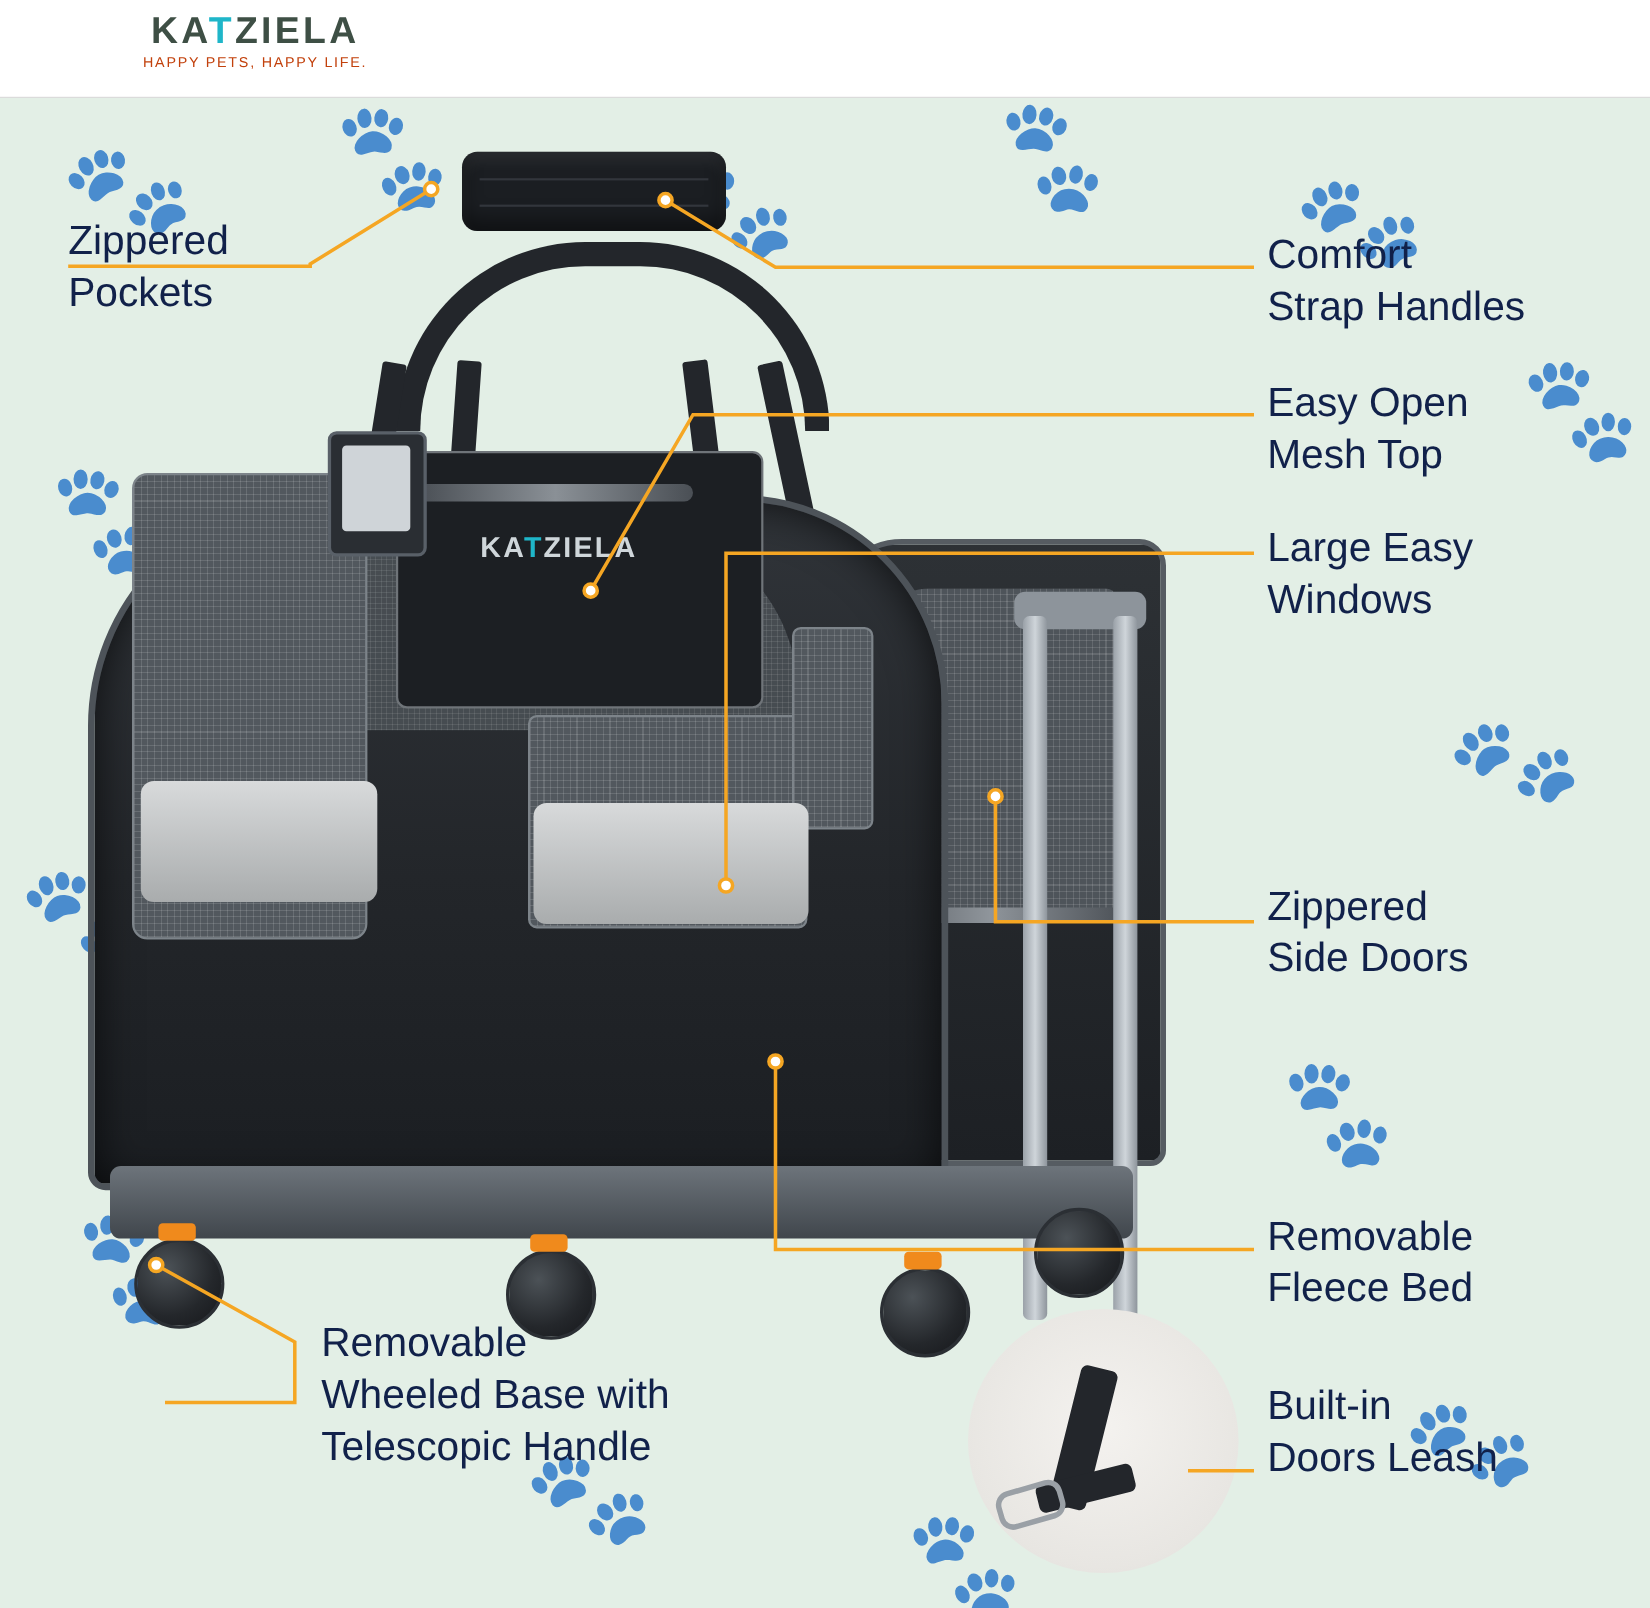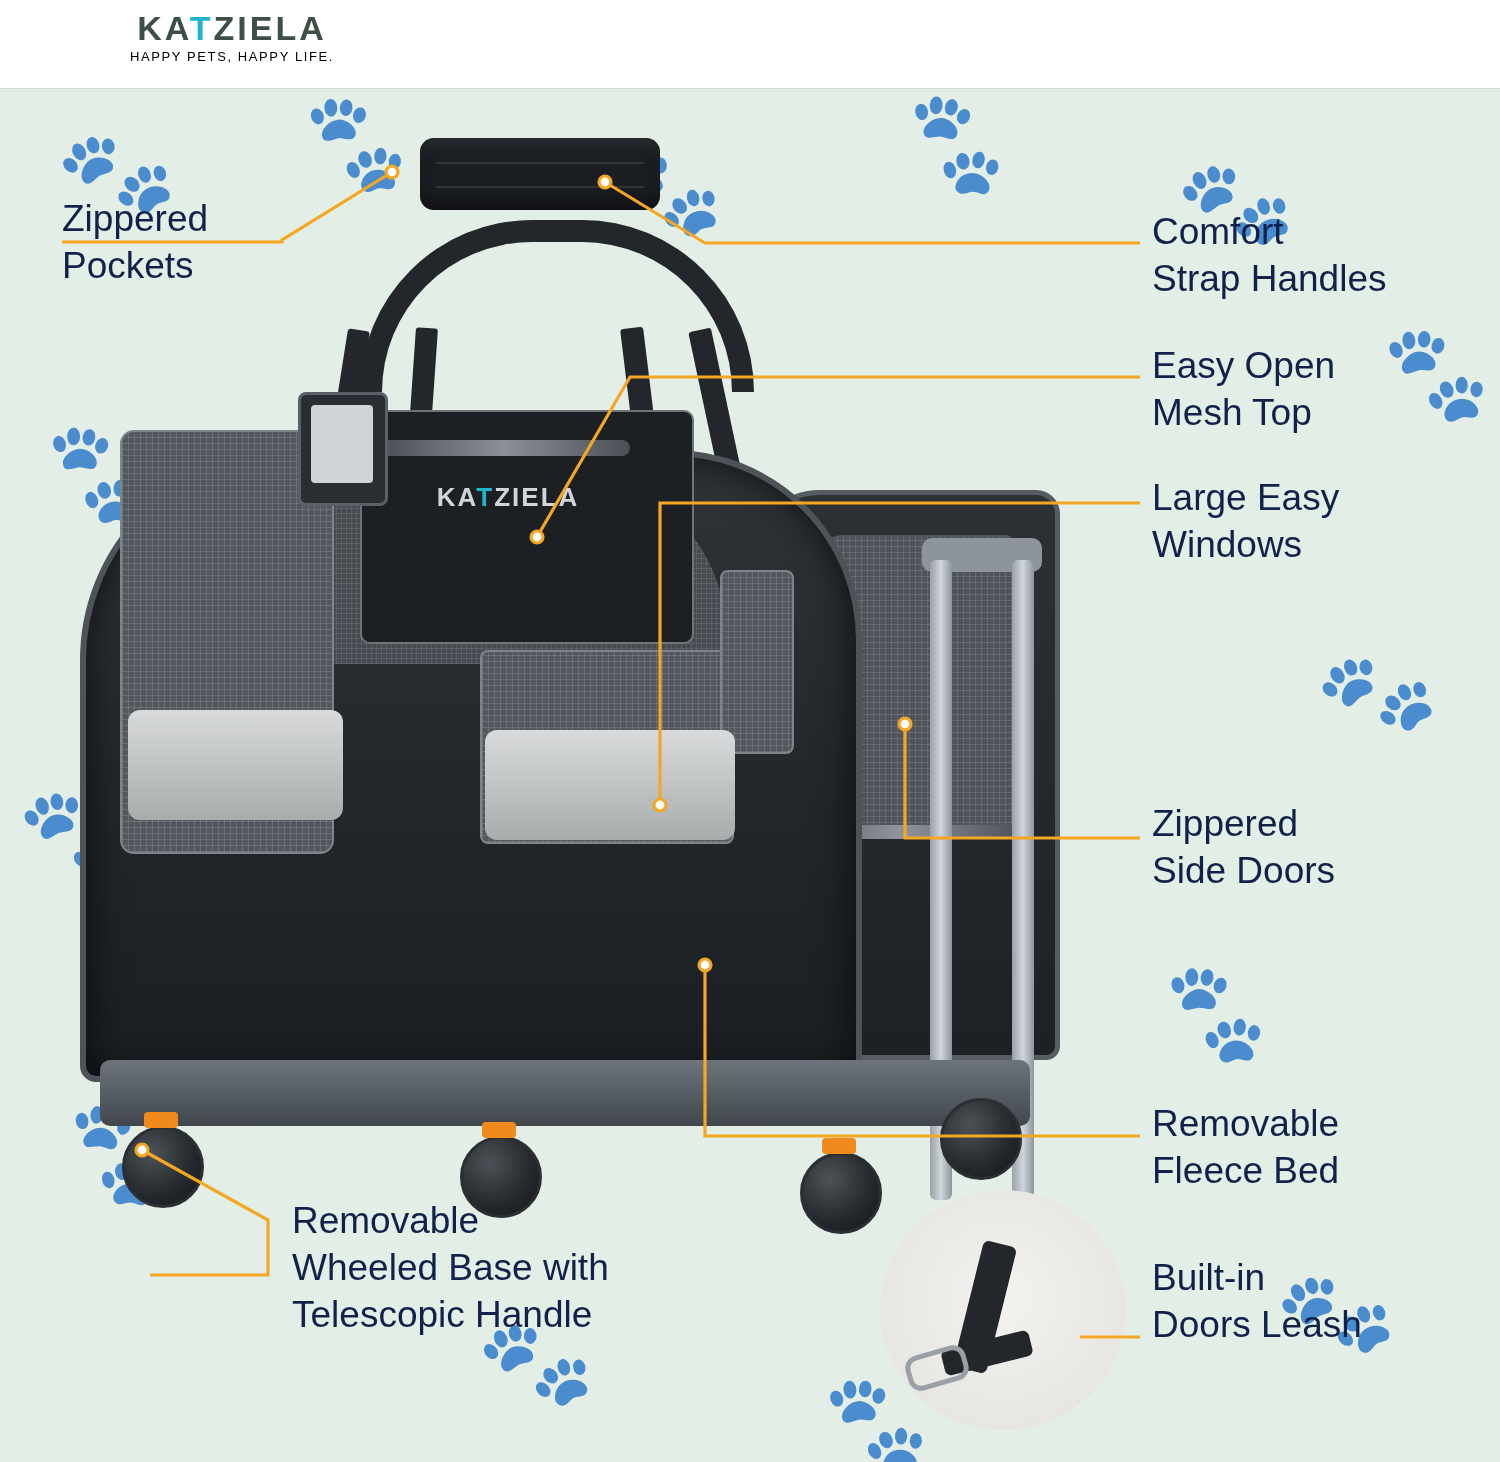--- a/index.html
+++ b/index.html
@@ -39,21 +39,21 @@
     font-size: 34px;
     letter-spacing: 3px;
     font-weight: 700;
     color: #3e4f45;
     line-height: 40px;
     white-space: nowrap;
   }
   .brand-tag {
     font-size: 13px;
     letter-spacing: 1.6px;
-    color: #000000;
+    color: #c2410c;
     line-height: 18px;
     white-space: nowrap;
   }
 
   
   #paw-layer {
     position: absolute;
     left: 0; top: 88px;
     width: 1500px;
     height: 1374px;

